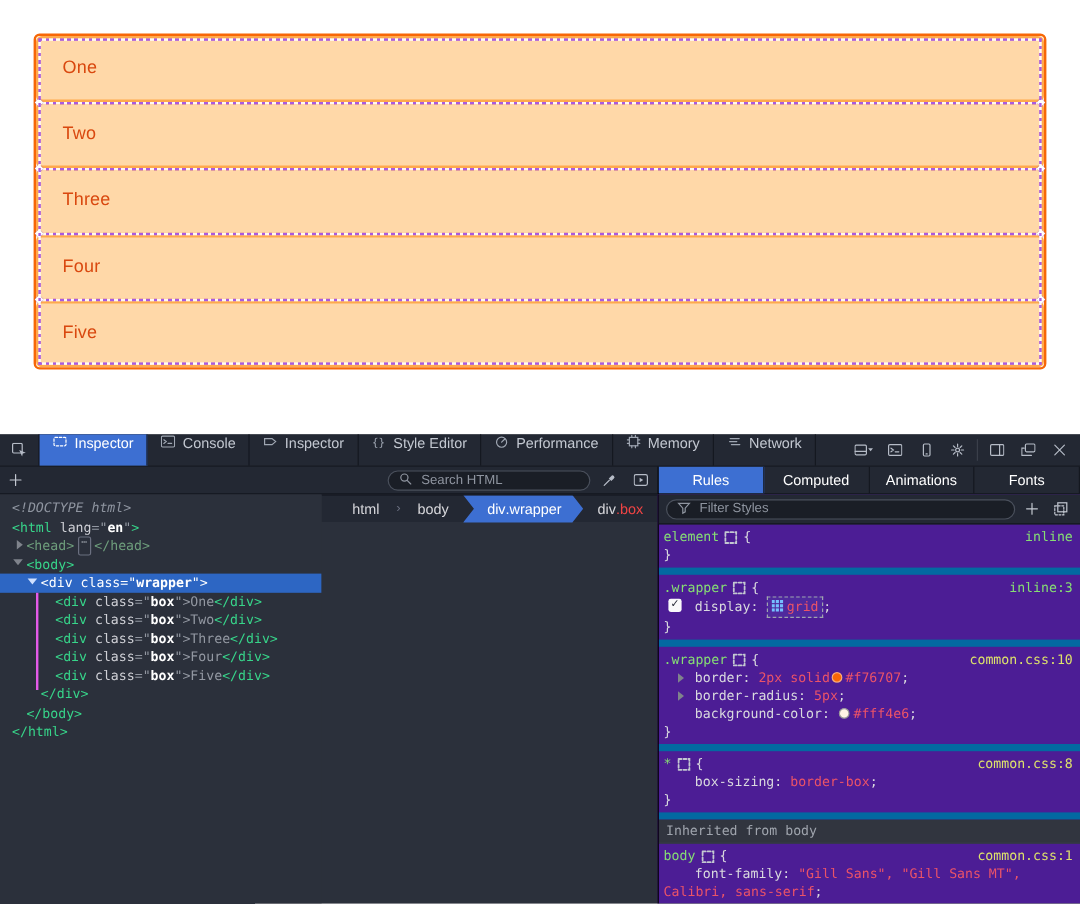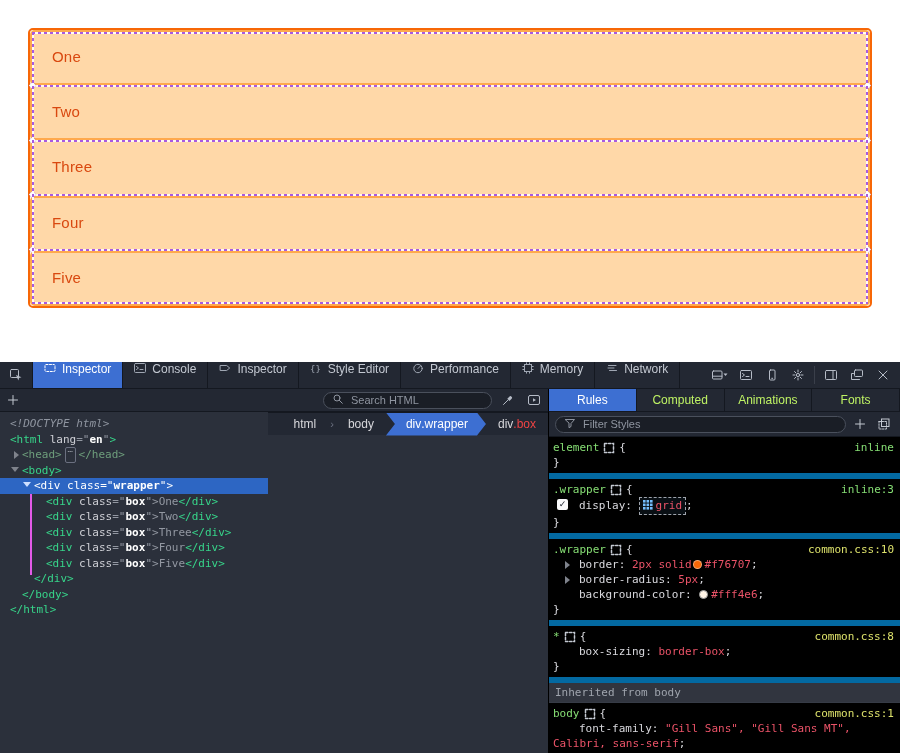--- a/index.html
+++ b/index.html
@@ -46,21 +46,21 @@
   .mt-add{width:26px;display:flex;align-items:center;justify-content:center;color:#c3c8d1;}
   .pill{display:flex;align-items:center;gap:5px;height:17px;box-sizing:border-box;
     background:#1a1e26;border:1px solid #4a505c;border-radius:9px;padding:0 8px;color:#8f95a0;}
   .pill input{background:transparent;border:none;outline:none;color:#c3c8d1;font-size:11px;
     font-family:"Liberation Sans",sans-serif;width:130px;}
   .pill input::placeholder{color:#8f95a0;opacity:1;}
   .mt-search{margin-left:auto;}
   .mt-icons{display:flex;align-items:center;margin-left:10px;margin-right:8px;gap:14px;color:#b6bcc7;}
   .dt-side-tabs{flex:1;display:flex;align-items:stretch;background:#232833;
     border-bottom:1px solid #141820;border-left:1px solid #000;box-sizing:border-box;}
-  .side-tab{flex:1;display:flex;align-items:center;justify-content:center;color:#bef264;
+  .side-tab{flex:1;display:flex;align-items:center;justify-content:center;color:#ffffff;
     border-right:1px solid #141820;}
   .side-tab.active{background:#3d6fd2;color:#fff;}
 
   .dt-main{position:absolute;top:50px;left:0;right:0;bottom:0;display:flex;}
   .dt-left{width:548px;display:flex;flex-direction:row;box-sizing:border-box;}
   .markup{flex:1;position:relative;background:#2b303b;
     font-family:"DejaVu Sans Mono",monospace;font-size:11px;padding-top:4px;overflow:hidden;}
   .mline{height:15.5px;line-height:15.5px;white-space:pre;display:flex;}
   .gutter{display:inline-block;text-align:right;flex:none;}
   .twisty{display:inline-block;width:0;height:0;vertical-align:middle;margin:0 3px 1px 0;}
@@ -85,21 +85,21 @@
   .crumb{display:flex;align-items:center;height:23px;padding:0 12px;color:#d7d7db;white-space:nowrap;}
   .crumb .ctag{color:#d7d7db;}
   .crumb .ccls{color:#ef4444;}
   .crumb.active{background:#3d6fd2;color:#fff;
     clip-path:polygon(0 0,calc(100% - 9px) 0,100% 50%,calc(100% - 9px) 100%,0 100%,9px 50%);
     padding:0 18px 0 20px;}
   .crumb.active .ctag,.crumb.active .ccls{color:#fff;}
   .chev{color:#6b7080;font-size:11px;margin:0 2px;}
 
   
-  .dt-rules{flex:1;background:#000000;border-left:1px solid #000;box-sizing:border-box;
+  .dt-rules{flex:1;background:#4c1d95;border-left:1px solid #000;box-sizing:border-box;
     font-family:"DejaVu Sans Mono",monospace;font-size:11px;display:flex;flex-direction:column;}
   .filter-row{height:25px;background:#232833;border-bottom:1px solid #141820;display:flex;
     align-items:center;padding:0 6px;gap:8px;box-sizing:border-box;}
   .filter-row .pill{flex:1;}
   .filter-row .pill input{width:100%;}
   .fr-icons{display:flex;align-items:center;gap:12px;color:#c3c8d1;padding-right:4px;}
   .rules-scroll{flex:1;overflow:hidden;}
   .rule{border-bottom:6px solid #0369a1;padding:3px 4px 3px 4px;}
   .rule-line{display:flex;align-items:center;line-height:15px;}
   .selector{color:#86de74;}

